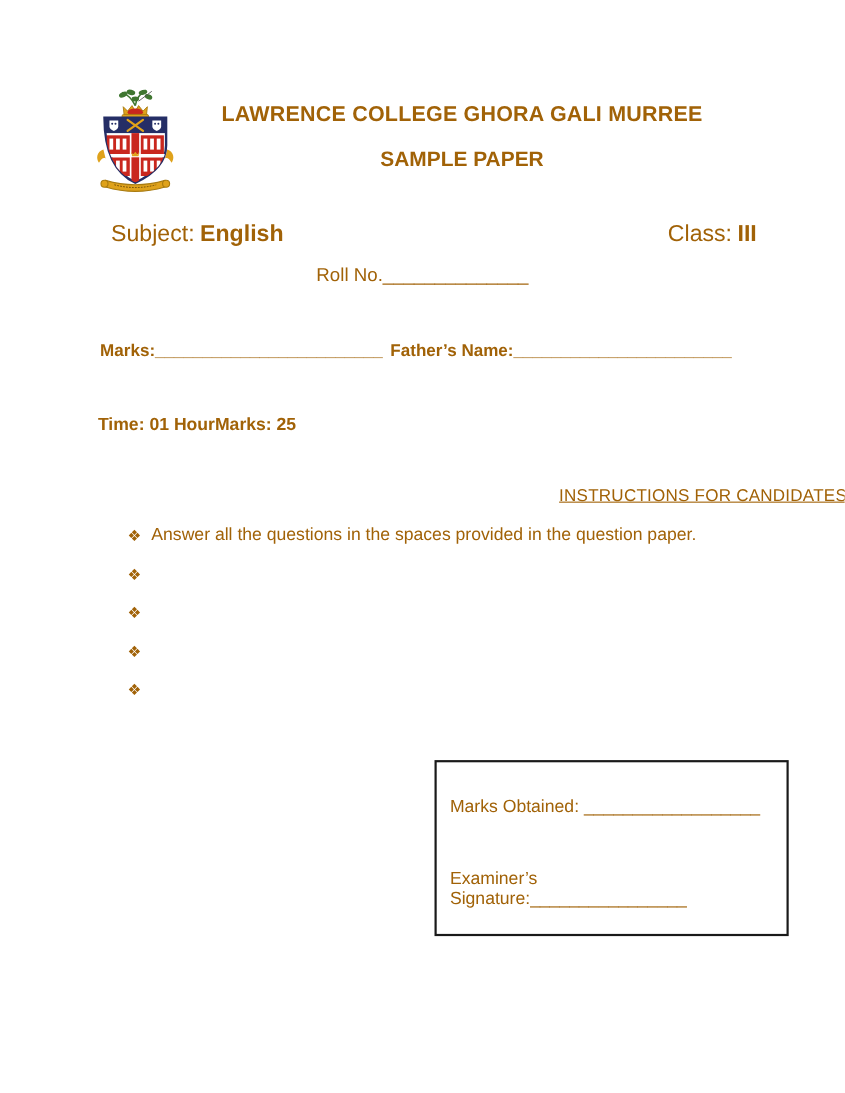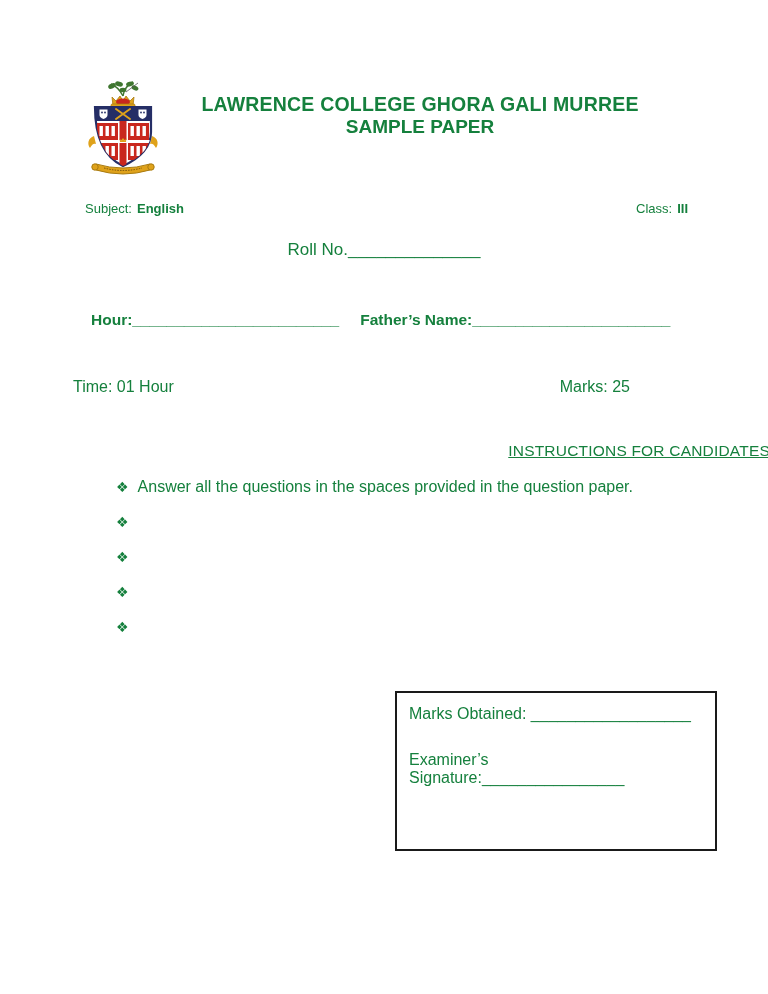--- a/index.html
+++ b/index.html
@@ -1,52 +1,52 @@
 <!DOCTYPE html>
 <html><head>
 <meta charset="utf-8">
 <style>
   html,body{margin:0;padding:0;background:#ffffff;}
   .page{
     position:relative;
     width:768px;height:994px;
     background:#ffffff;
     font-family:"Liberation Sans","DejaVu Sans",sans-serif;
-    color:#15803d;
+    color:#a16207;
     overflow:hidden;
   }
   
   .crest{position:absolute;left:86px;top:80px;width:74px;height:96px;}
   
   .titles{position:absolute;left:72px;right:0;top:93px;text-align:center;}
   .title{font-size:19.5px;font-weight:bold;letter-spacing:.2px;}
-  .subtitle{font-size:19px;font-weight:bold;}
+  .subtitle{font-size:19px;font-weight:bold;margin-top:19px;}
   
-  .subject-row{position:absolute;top:201px;left:85px;right:80px;display:flex;justify-content:space-between;font-size:13px;}
+  .subject-row{position:absolute;top:201px;left:101px;right:80px;display:flex;justify-content:space-between;font-size:21px;}
   .lbl{font-weight:normal;}
   .val{font-weight:bold;margin-left:5px;}
   
   .rollno{position:absolute;top:240px;left:0;width:100%;text-align:center;font-weight:normal;font-size:17px;}
   
   .name-row{position:absolute;top:311px;left:91px;font-weight:bold;font-size:15.5px;white-space:nowrap;}
-  .name-row .gap{margin-left:21px;}
+  .name-row .gap{margin-left:7px;}
   
-  .time-row{position:absolute;top:378px;left:73px;right:138px;display:flex;justify-content:space-between;font-weight:normal;font-size:16px;}
+  .time-row{position:absolute;top:378px;left:89px;right:138px;display:flex;justify-content:flex-start;font-weight:bold;font-size:16px;}
   
   .inst-heading{position:absolute;top:442px;left:2px;width:100%;text-align:right;font-weight:normal;font-size:15.5px;text-decoration:underline;letter-spacing:.2px;}
   .inst-list{position:absolute;top:477px;left:116px;right:40px;list-style:none;margin:0;padding:0;}
   .inst-list li{display:flex;align-items:flex-start;font-size:16px;line-height:20px;margin-bottom:15px;}
   .bullet{flex:0 0 auto;margin-right:9px;font-size:14px;line-height:20px;}
   
   .marks-box{
     position:absolute;left:395px;top:691px;width:322px;height:160px;
     box-sizing:border-box;border:2px solid #1a1a1a;
-    padding:12px 12px 0 12px;font-size:16px;
+    padding:32px 12px 0 12px;font-size:16px;
   }
-  .marks-box .line2{margin-top:28px;}
+  .marks-box .line2{margin-top:48px;}
 </style>
 </head>
 <body>
 
 <div class="page">
 
   <svg class="crest" viewBox="0 0 74 96" aria-hidden="true">
 
     <g>
       <path d="M37 16 C34 10 30 6 25 4" fill="none" stroke-width="1.4" stroke="#3f7630"></path>
@@ -135,21 +135,21 @@
       <span class="lbl">Subject:</span><span class="val">English</span>
     </span>
     <span>
       <span class="lbl">Class:</span><span class="val">III</span>
     </span>
   </div>
 
   <div class="rollno">Roll No.______________</div>
 
   <div class="name-row">
-    <span>Hour:</span><span>________________________</span><span class="gap">Father’s Name:</span><span>_______________________</span>
+    <span>Marks:</span><span>________________________</span><span class="gap">Father’s Name:</span><span>_______________________</span>
   </div>
 
   <div class="time-row">
     <span>Time: 01 Hour</span>
     <span>Marks: 25</span>
   </div>
 
   <div class="inst-heading">INSTRUCTIONS FOR CANDIDATES</div>
   <ul class="inst-list">
     <li>

